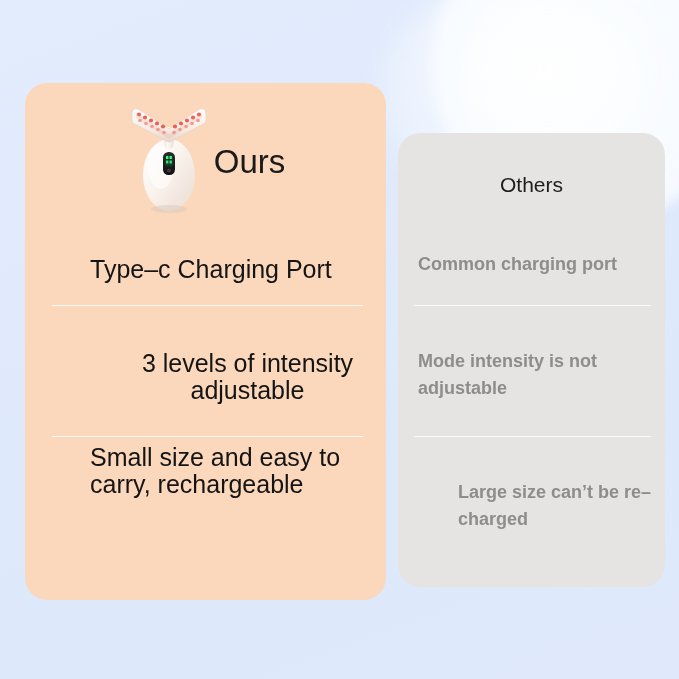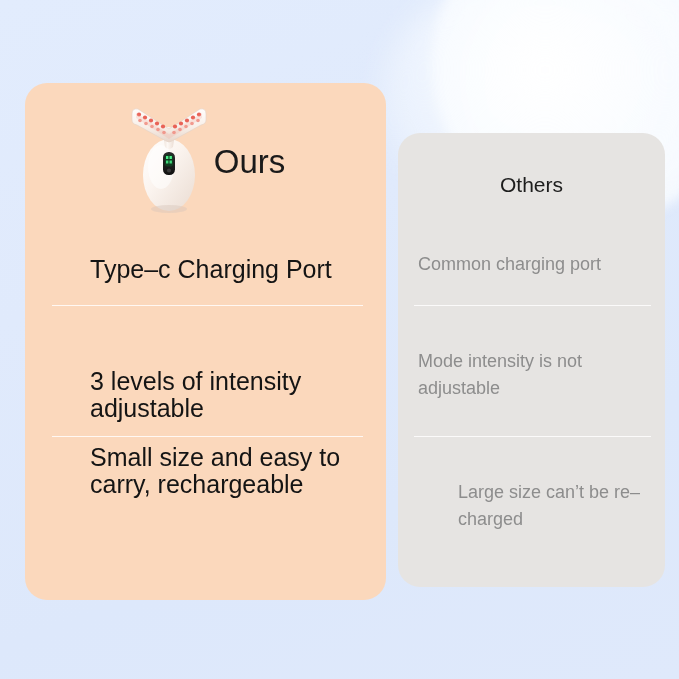--- a/index.html
+++ b/index.html
@@ -125,23 +125,24 @@
     color: #141414;
     margin-left: 36px;
   }
   .feat-right {
     position: absolute;
     left: 418px;
     width: 240px;
     font-size: 18px;
     line-height: 27px;
     color: #8d8d8d;
+    font-weight: bold;
   }
   .L1 { top: 256px; }
-  .L2 { top: 368px; }
+  .L2 { top: 350px; text-align: center; }
   .L3 { top: 444px; }
   .R1 { top: 251px; }
   .R2 { top: 348px; }
   .R3 { top: 479px; margin-left: 40px; }
 </style>
 </head>
 <body>
 
 <div id="bg">
   <div id="glow"></div>

